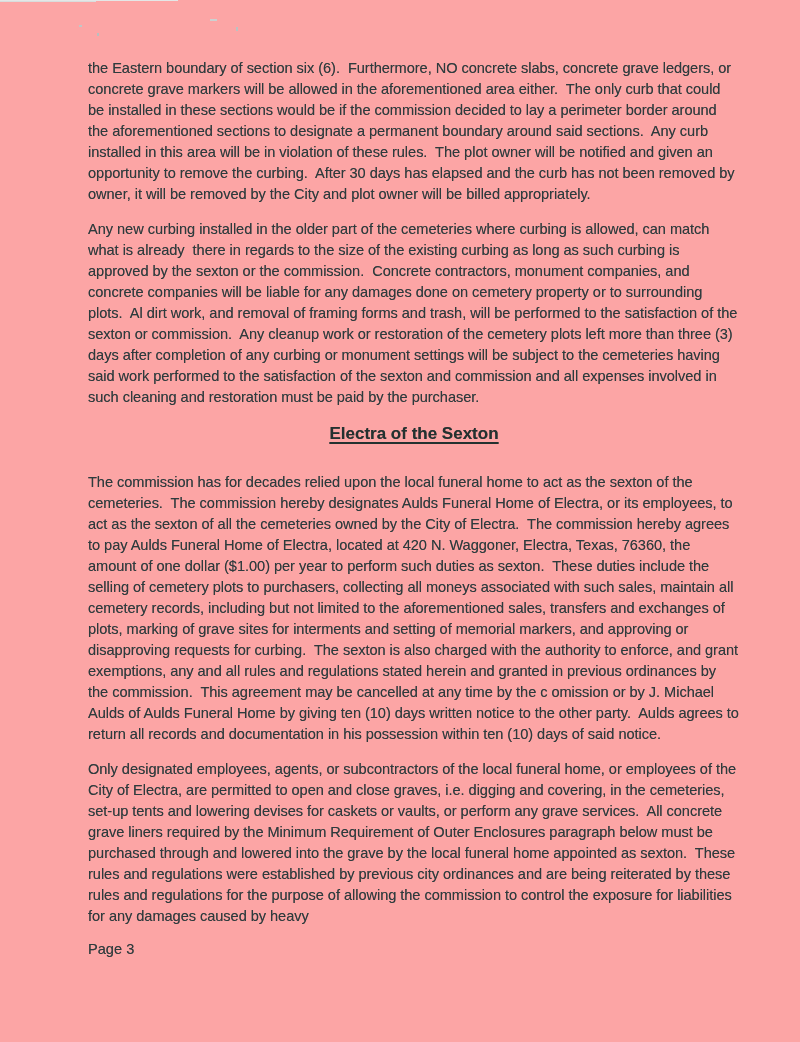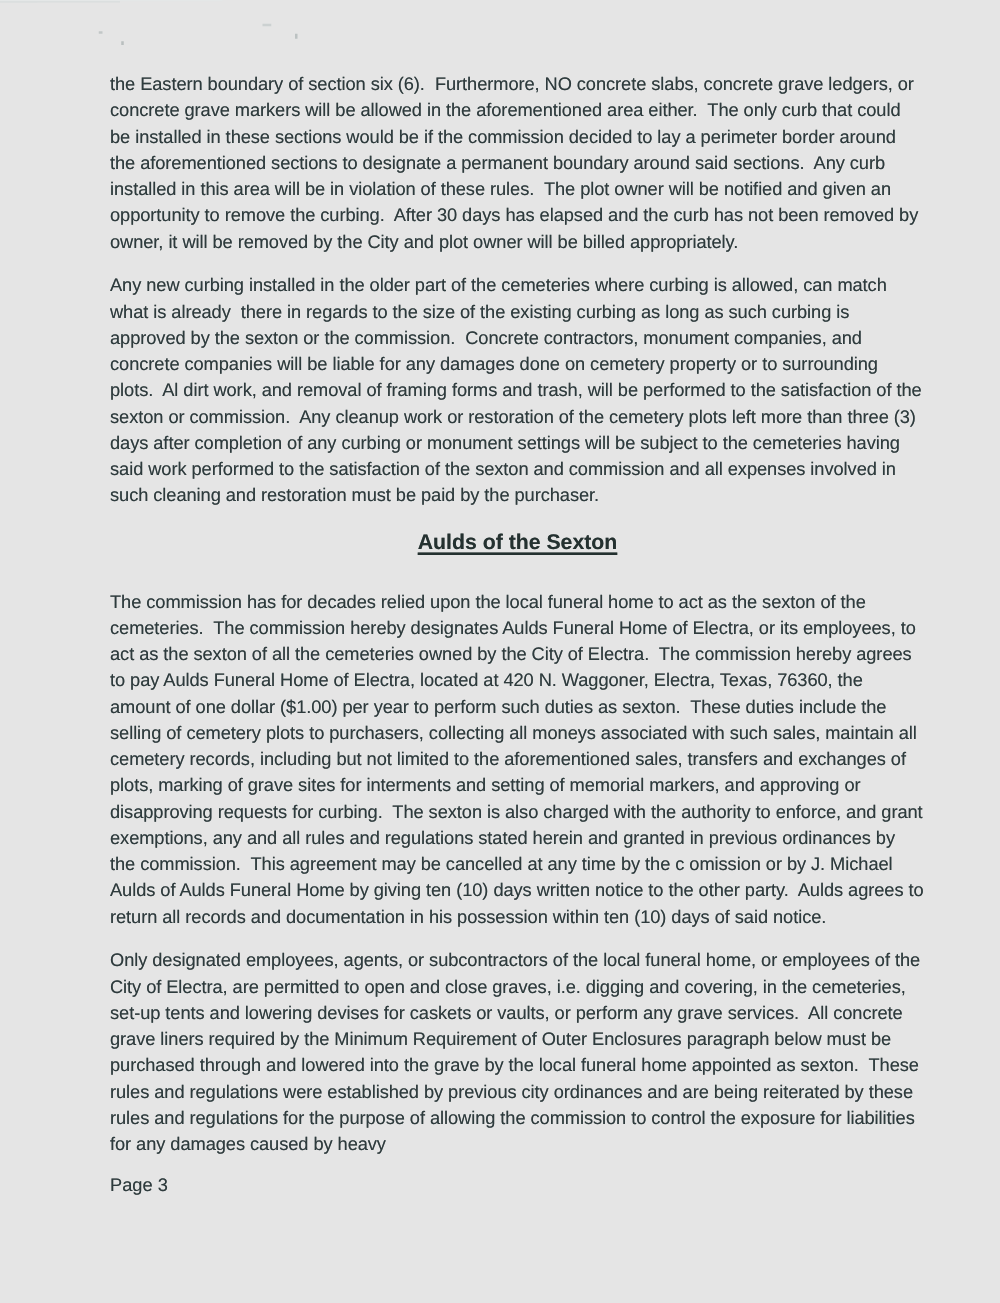--- a/index.html
+++ b/index.html
@@ -4,21 +4,21 @@
 <style>
   html, body {
     margin: 0;
     padding: 0;
     background: #ffffff;
   }
   .scan-page {
     position: relative;
     width: 800px;
     height: 1042px;
-    background: #e5e5e5;
+    background: #fca5a5;
     overflow: hidden;
     font-family: "Liberation Sans", sans-serif;
   }
   .content {
     position: absolute;
     left: 88px;
     top: 58px;
     width: 652px;
   }
   p.body-text {
@@ -62,21 +62,21 @@
   .speck-3 { left: 210px; top: 19px; width: 7px; height: 2px; background: #ccd1d1; }
   .speck-4 { left: 236px; top: 27px; width: 2px; height: 4px; background: #bcc2c2; }
 </style>
 </head>
 <body>
 
 <div class="scan-page">
   <div class="content">
     <p class="body-text">the Eastern boundary of section six (6).  Furthermore, NO concrete slabs, concrete grave ledgers, or concrete grave markers will be allowed in the aforementioned area either.  The only curb that could be installed in these sections would be if the commission decided to lay a perimeter border around the aforementioned sections to designate a permanent boundary around said sections.  Any curb installed in this area will be in violation of these rules.  The plot owner will be notified and given an opportunity to remove the curbing.  After 30 days has elapsed and the curb has not been removed by owner, it will be removed by the City and plot owner will be billed appropriately.</p>
     <p class="body-text">Any new curbing installed in the older part of the cemeteries where curbing is allowed, can match what is already  there in regards to the size of the existing curbing as long as such curbing is approved by the sexton or the commission.  Concrete contractors, monument companies, and concrete companies will be liable for any damages done on cemetery property or to surrounding plots.  Al dirt work, and removal of framing forms and trash, will be performed to the satisfaction of the sexton or commission.  Any cleanup work or restoration of the cemetery plots left more than three (3) days after completion of any curbing or monument settings will be subject to the cemeteries having said work performed to the satisfaction of the sexton and commission and all expenses involved in such cleaning and restoration must be paid by the purchaser.</p>
-    <h2 class="section-heading">Aulds of the Sexton</h2>
+    <h2 class="section-heading">Electra of the Sexton</h2>
     <p class="body-text">The commission has for decades relied upon the local funeral home to act as the sexton of the cemeteries.  The commission hereby designates Aulds Funeral Home of Electra, or its employees, to act as the sexton of all the cemeteries owned by the City of Electra.  The commission hereby agrees to pay Aulds Funeral Home of Electra, located at 420 N. Waggoner, Electra, Texas, 76360, the amount of one dollar ($1.00) per year to perform such duties as sexton.  These duties include the selling of cemetery plots to purchasers, collecting all moneys associated with such sales, maintain all cemetery records, including but not limited to the aforementioned sales, transfers and exchanges of plots, marking of grave sites for interments and setting of memorial markers, and approving or disapproving requests for curbing.  The sexton is also charged with the authority to enforce, and grant exemptions, any and all rules and regulations stated herein and granted in previous ordinances by the commission.  This agreement may be cancelled at any time by the c omission or by J. Michael Aulds of Aulds Funeral Home by giving ten (10) days written notice to the other party.  Aulds agrees to return all records and documentation in his possession within ten (10) days of said notice.</p>
     <p class="body-text">Only designated employees, agents, or subcontractors of the local funeral home, or employees of the City of Electra, are permitted to open and close graves, i.e. digging and covering, in the cemeteries, set-up tents and lowering devises for caskets or vaults, or perform any grave services.  All concrete grave liners required by the Minimum Requirement of Outer Enclosures paragraph below must be purchased through and lowered into the grave by the local funeral home appointed as sexton.  These rules and regulations were established by previous city ordinances and are being reiterated by these rules and regulations for the purpose of allowing the commission to control the exposure for liabilities for any damages caused by heavy</p>
     <div class="page-number">Page 3</div>
   </div>
 
   <div class="artifact scan-line-1"></div>
   <div class="artifact scan-line-2"></div>
   <div class="artifact scan-line-3"></div>
   <div class="artifact speck-1"></div>
   <div class="artifact speck-2"></div>

